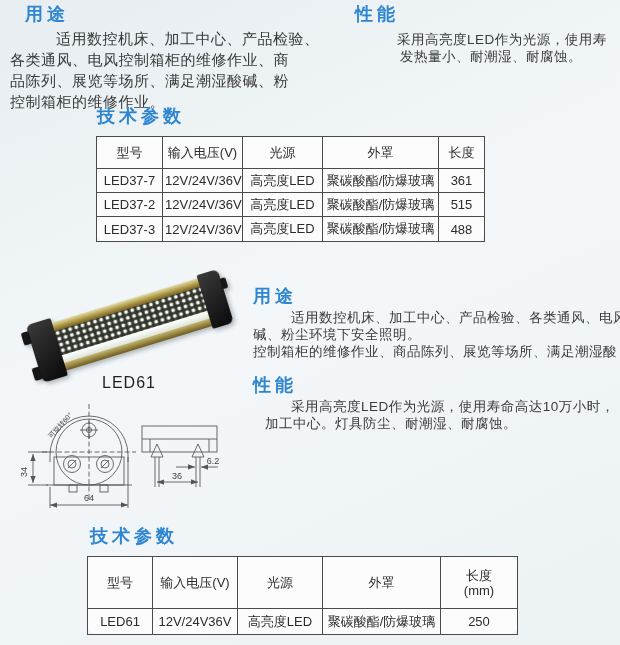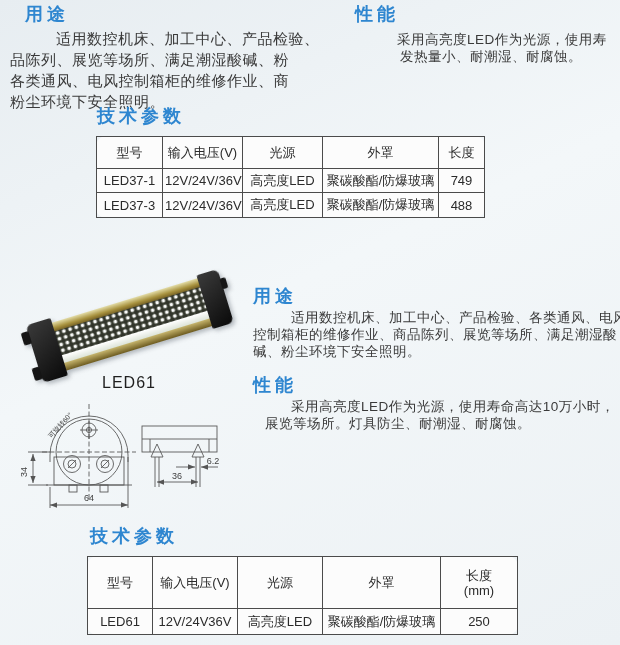--- a/index.html
+++ b/index.html
@@ -59,23 +59,23 @@
   svg text { font-family:"Liberation Sans",sans-serif; fill:#3f3f3f; }
 </style>
 </head>
 <body>
 
 <div id="page">
 
   <div class="abs sec-title" style="left:25px; top:4px;">用途</div>
   <div class="abs para-tl" style="left:10px; top:29px; width:330px;">
     <div class="pline ind46">适用数控机床、加工中心、产品检验、</div>
+    <div class="pline">各类通风、电风控制箱柜的维修作业、商</div>
     <div class="pline">品陈列、展览等场所、满足潮湿酸碱、粉</div>
-    <div class="pline">各类通风、电风控制箱柜的维修作业、商</div>
-    <div class="pline">粉尘环境下安全照明。</div>
+    <div class="pline">控制箱柜的维修作业。</div>
   </div>
 
   <div class="abs sec-title" style="left:355px; top:4px;">性能</div>
   <div class="abs para-tr" style="left:365px; top:32px; width:252px;margin-left:8px;">
     <div class="pline ind24">采用高亮度LED作为光源，使用寿</div>
     <div class="pline ind27">发热量小、耐潮湿、耐腐蚀。</div>
   </div>
 
   <div class="abs sec-title" style="left:97px; top:106px;">技术参数</div>
   <table class="spec abs" style="left:96px; top:136px; width:388px;">
@@ -88,25 +88,32 @@
       </colgroup>
     <tbody>
         <tr style="height:32px">
       <th>型号</th>
       <th>输入电压(V)</th>
       <th>光源</th>
       <th>外罩</th>
       <th>长度</th>
     </tr>
     <tr style="height:24px">
-      <td>LED37-1</td>
+      <td>LED37-7</td>
       <td>12V/24V/36V</td>
       <td>高亮度LED</td>
       <td class="small">聚碳酸酯/防爆玻璃</td>
-      <td>749</td>
+      <td>361</td>
+    </tr>
+    <tr style="height:24px">
+      <td>LED37-2</td>
+      <td>12V/24V/36V</td>
+      <td>高亮度LED</td>
+      <td class="small">聚碳酸酯/防爆玻璃</td>
+      <td>515</td>
     </tr>
     <tr style="height:25px">
       <td>LED37-3</td>
       <td>12V/24V/36V</td>
       <td>高亮度LED</td>
       <td class="small">聚碳酸酯/防爆玻璃</td>
       <td>488</td>
     </tr>
   </tbody>
     </table>
@@ -119,28 +126,28 @@
       <div class="white-strip"></div>
       <div class="gold-bottom"></div>
     </div>
     <div class="cap cap-right"></div>
   </div>
   <div class="abs caption" style="left:93px; top:374px; width:72px;">LED61</div>
 
   <div class="abs sec-title" style="left:253px; top:286px;">用途</div>
   <div class="abs para-mid" style="left:253px; top:309px; width:362px;">
     <div class="pline ind38">适用数控机床、加工中心、产品检验、各类通风、电风</div>
+    <div class="pline">碱、粉尘环境下安全照明。</div>
     <div class="pline">控制箱柜的维修作业、商品陈列、展览等场所、满足潮湿酸</div>
-    <div class="pline">碱、粉尘环境下安全照明。</div>
   </div>
 
   <div class="abs sec-title" style="left:253px; top:375px;">性能</div>
   <div class="abs para-mid" style="left:253px; top:398px; width:362px;">
     <div class="pline ind38">采用高亮度LED作为光源，使用寿命高达10万小时，</div>
-    <div class="pline ind12">展览等场所。灯具防尘、耐潮湿、耐腐蚀。</div>
+    <div class="pline ind12">加工中心。灯具防尘、耐潮湿、耐腐蚀。</div>
   </div>
 
   <svg class="abs" style="left:0; top:0;" width="620" height="645" viewBox="0 0 620 645">
     <defs>
       <marker id="arrE" markerWidth="9" markerHeight="8" refX="8" refY="3" orient="auto">
         <path d="M0,0 L8,3 L0,6 z" fill="#555"></path>
       </marker>
       <marker id="arrS" markerWidth="9" markerHeight="8" refX="8" refY="3" orient="auto-start-reverse">
         <path d="M0,0 L8,3 L0,6 z" fill="#555"></path>
       </marker>

